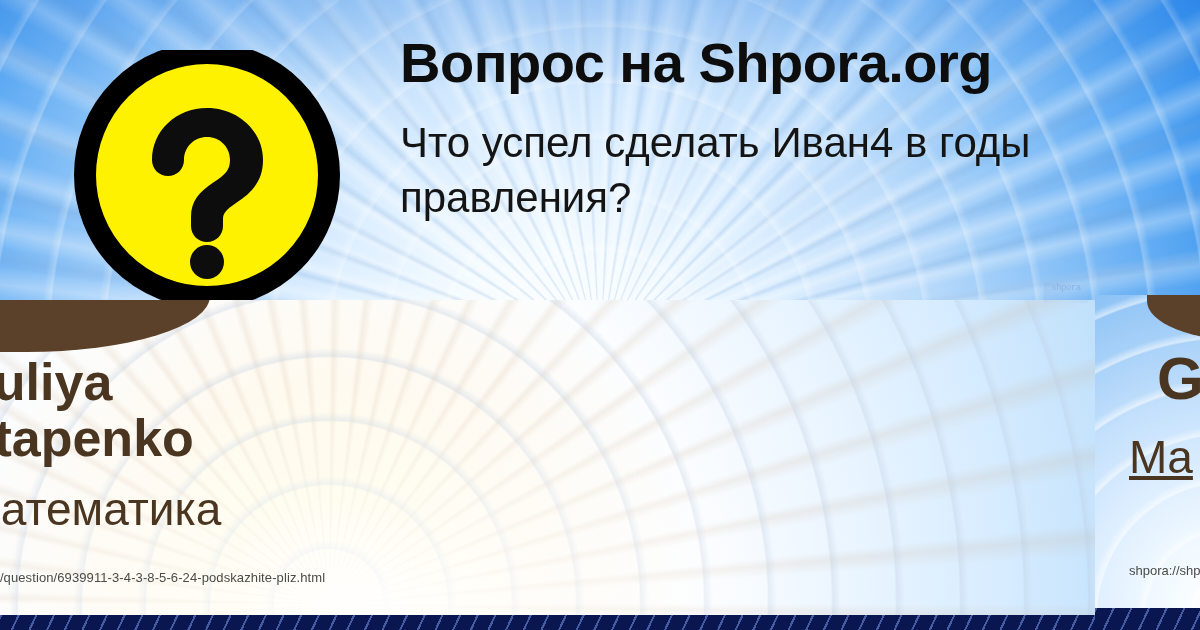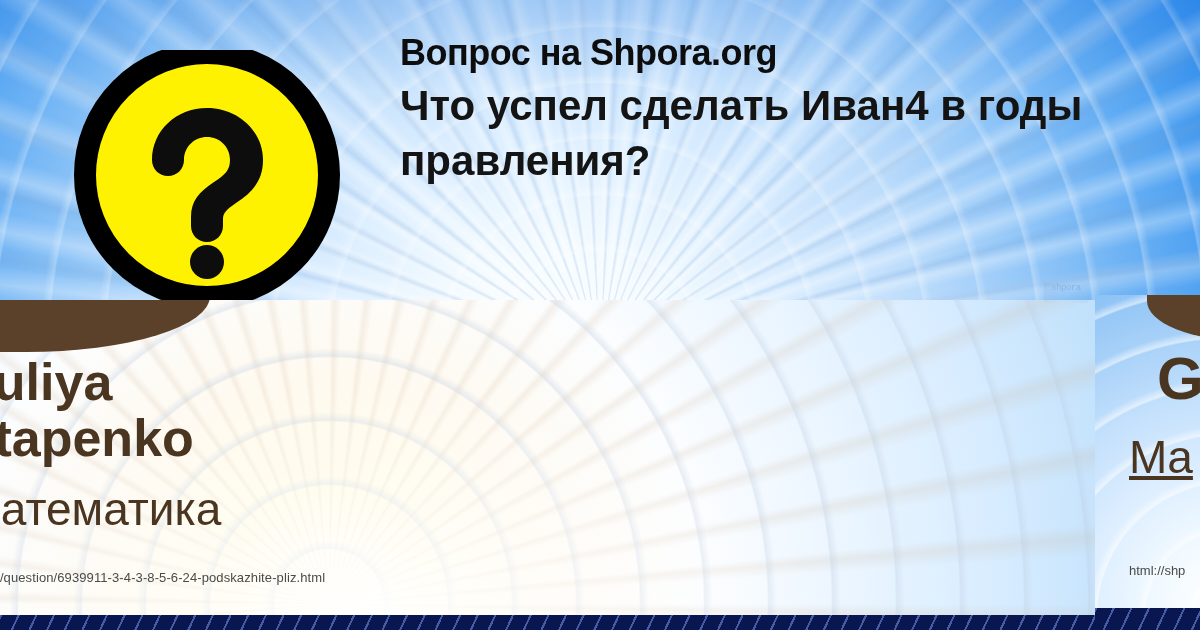--- a/index.html
+++ b/index.html
@@ -61,26 +61,26 @@
   .qbadge{
     position:absolute; left:62px; top:50px; width:290px; height:250px;
     z-index:4;
   }
   .qbadge svg{ width:100%; height:100%; display:block; }
 
   .top-text{
     position:absolute; left:400px; top:34px; width:690px; z-index:5;
   }
   .q-title{
-    font-size:36px; font-weight:bold; color:#0d0d0d;
+    font-size:56px; font-weight:bold; color:#0d0d0d;
     letter-spacing:-0.5px; line-height:1.05; white-space:nowrap;
   }
   .q-sub{
-    margin-top:6px;
-    font-size:42px; font-weight:bold; color:#141414;
+    margin-top:22px;
+    font-size:42px; font-weight:normal; color:#141414;
     line-height:1.32;
   }
 
   
   .bl-card{
     position:absolute; left:0; top:300px; width:1095px; height:330px;
     overflow:hidden;
     background:
       radial-gradient(circle at 30% 88%, #fffdf0 0%, #fffbe4 12%, #fffaf0 26%, #fbfdff 46%, #eaf5ff 64%, #d7ecff 82%, #bfe0fb 100%);
   }
@@ -252,19 +252,19 @@
 
   <div class="br-card">
     <div class="br-arcs"></div>
     <div class="br-cap"></div>
 
     <div class="br-text">
       <div class="br-name">Gu</div>
       <div class="br-subject">Ma</div>
     </div>
 
-    <div class="br-url">html://shp</div>
+    <div class="br-url">shpora://shp</div>
   </div>
 
   <div class="navy-band"></div>
   <div class="navy-band-right"></div>
 
 </div>
 
 </body></html>

